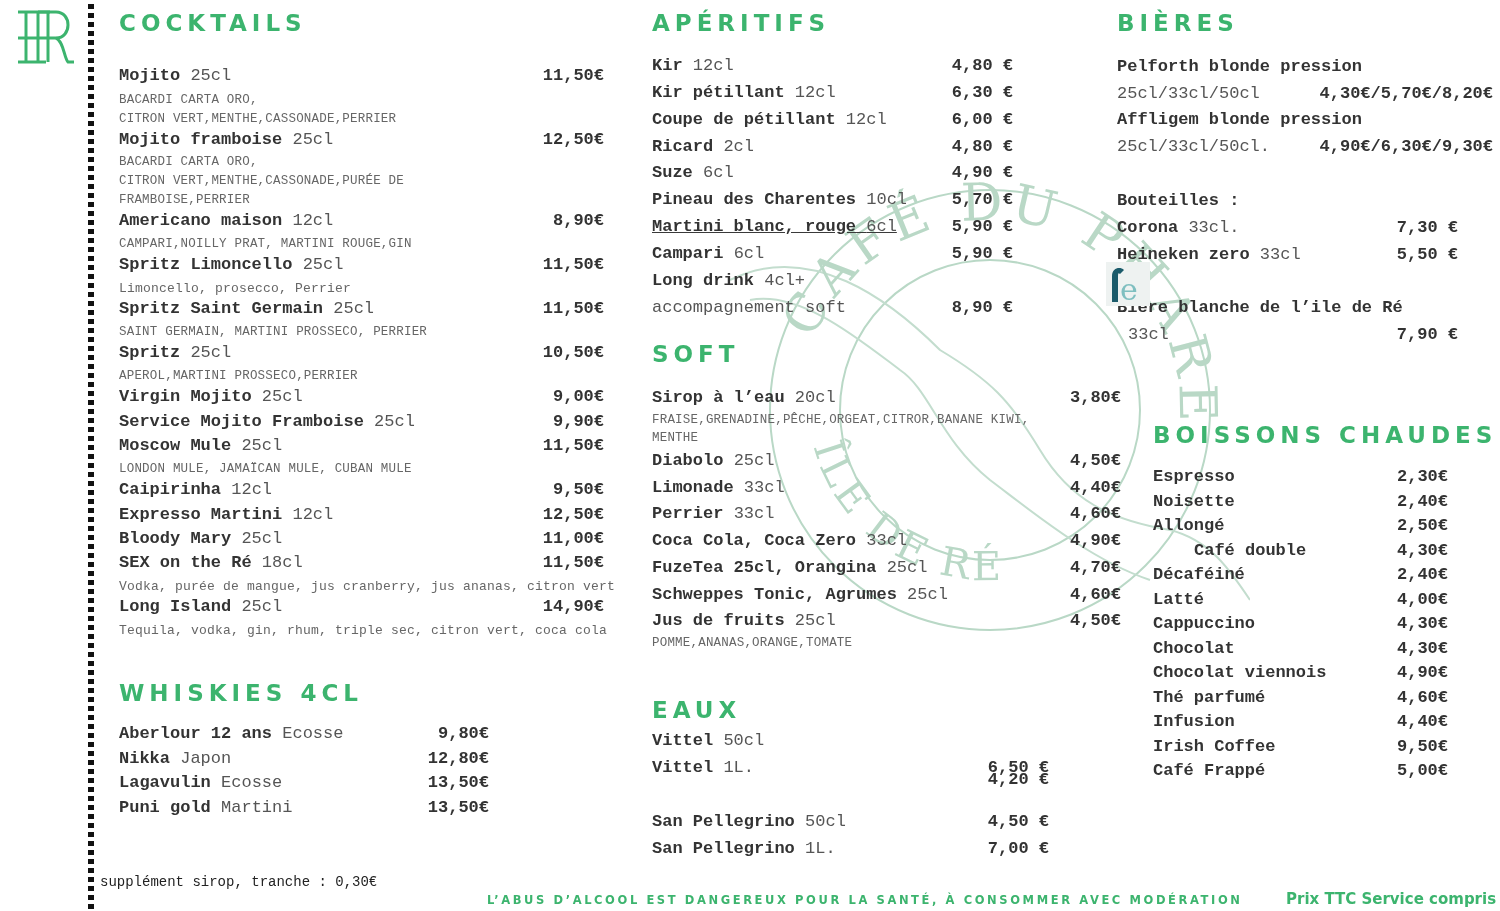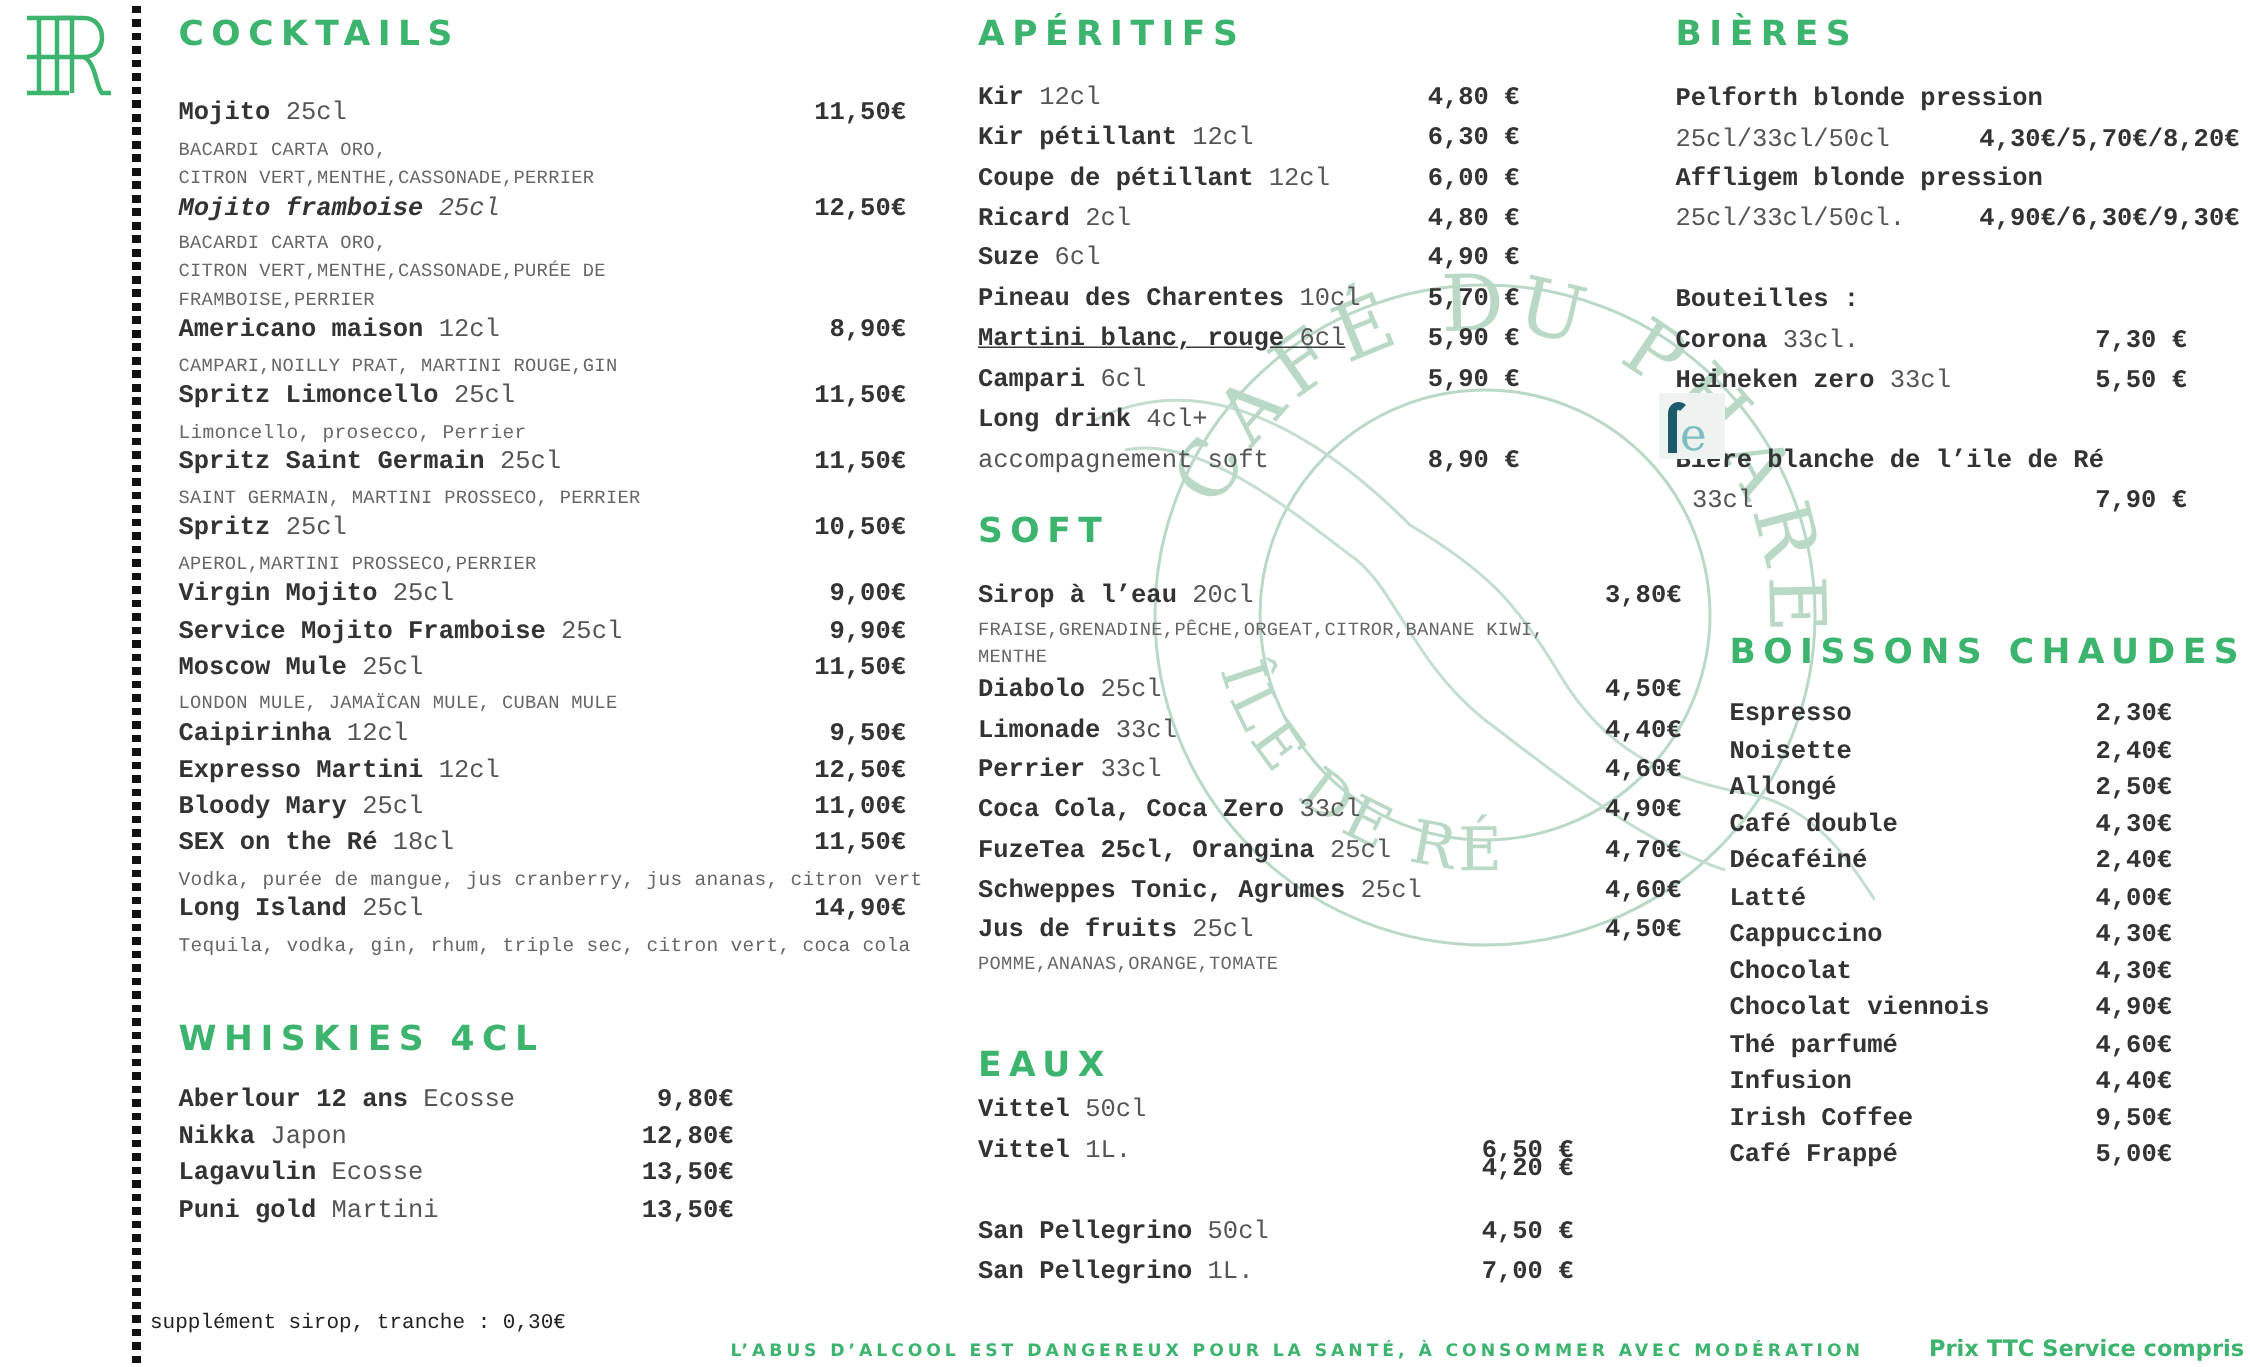--- a/index.html
+++ b/index.html
@@ -54,21 +54,21 @@
 </svg>
 
 <div class="dotline"></div>
 
 <div class="heading" style="left:119px; top:10px;">COCKTAILS</div>
 <div id="cocktails-col">
     <div class="row" style="left:119px; top:66px;"><b>Mojito</b> <span class="light">25cl</span></div>
     <div class="price" style="right:896px; top:66px;">11,50€</div>
     <div class="desc" style="left:119px; top:93px;">BACARDI CARTA ORO,</div>
     <div class="desc" style="left:119px; top:112px;">CITRON VERT,MENTHE,CASSONADE,PERRIER</div>
-    <div class="row" style="left:119px; top:130px;font-style:italic;"><b>Mojito framboise</b> <span class="light">25cl</span></div>
+    <div class="row" style="left:119px; top:130px;"><b>Mojito framboise</b> <span class="light">25cl</span></div>
     <div class="price" style="right:896px; top:130px;">12,50€</div>
     <div class="desc" style="left:119px; top:155px;">BACARDI CARTA ORO,</div>
     <div class="desc" style="left:119px; top:174px;">CITRON VERT,MENTHE,CASSONADE,PURÉE DE</div>
     <div class="desc" style="left:119px; top:193px;">FRAMBOISE,PERRIER</div>
     <div class="row" style="left:119px; top:211px;"><b>Americano maison</b> <span class="light">12cl</span></div>
     <div class="price" style="right:896px; top:211px;">8,90€</div>
     <div class="desc" style="left:119px; top:237px;">CAMPARI,NOILLY PRAT, MARTINI ROUGE,GIN</div>
     <div class="row" style="left:119px; top:255px;"><b>Spritz Limoncello</b> <span class="light">25cl</span></div>
     <div class="price" style="right:896px; top:255px;">11,50€</div>
     <div class="desc lower" style="left:119px; top:281px;">Limoncello, prosecco, Perrier</div>
@@ -196,21 +196,21 @@
 </div>
 
 <div class="heading" style="left:1153px; top:422px;">BOISSONS CHAUDES</div>
 <div id="chaudes-col">
     <div class="row" style="left:1153px; top:467px;"><b>Espresso</b></div>
     <div class="price" style="right:52px; top:467px;">2,30€</div>
     <div class="row" style="left:1153px; top:491.5px;"><b>Noisette</b></div>
     <div class="price" style="right:52px; top:491.5px;">2,40€</div>
     <div class="row" style="left:1153px; top:516px;"><b>Allongé</b></div>
     <div class="price" style="right:52px; top:516px;">2,50€</div>
-    <div class="row" style="left:1153px; top:540.5px;"><b>Café double</b></div>
+    <div class="row" style="left:1194px; top:540.5px;"><b>Café double</b></div>
     <div class="price" style="right:52px; top:540.5px;">4,30€</div>
     <div class="row" style="left:1153px; top:565px;"><b>Décaféiné</b></div>
     <div class="price" style="right:52px; top:565px;">2,40€</div>
     <div class="row" style="left:1153px; top:589.5px;"><b>Latté</b></div>
     <div class="price" style="right:52px; top:589.5px;">4,00€</div>
     <div class="row" style="left:1153px; top:614px;"><b>Cappuccino</b></div>
     <div class="price" style="right:52px; top:614px;">4,30€</div>
     <div class="row" style="left:1153px; top:638.5px;"><b>Chocolat</b></div>
     <div class="price" style="right:52px; top:638.5px;">4,30€</div>
     <div class="row" style="left:1153px; top:663px;"><b>Chocolat viennois</b></div>

